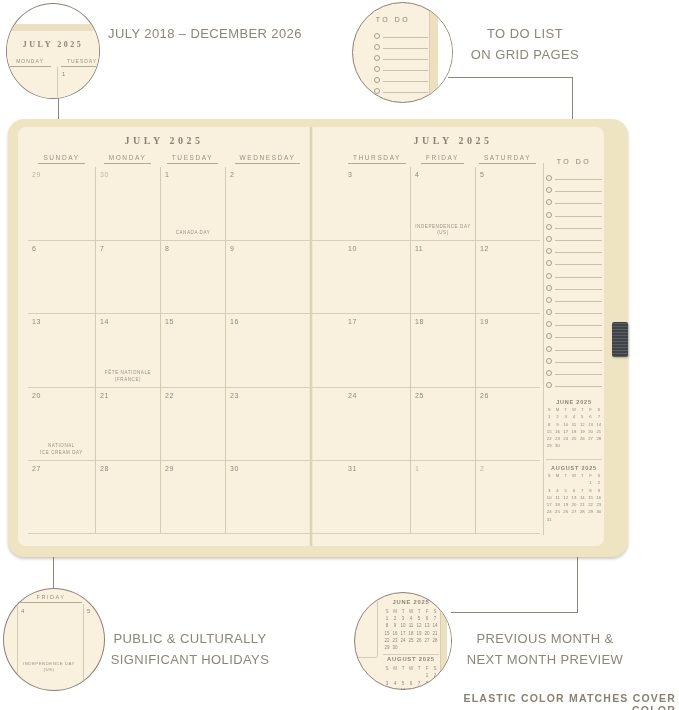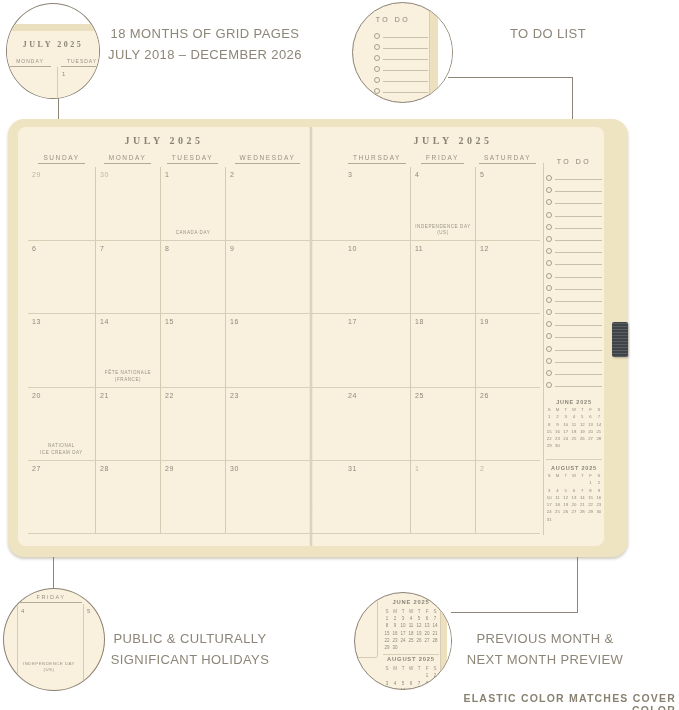--- a/index.html
+++ b/index.html
@@ -1,21 +1,21 @@
 <!DOCTYPE html>
 <html><head>
 <meta charset="utf-8">
 <style>
   html,body{margin:0;padding:0;background:#fff;}
   #canvas{position:relative;width:679px;height:710px;background:#ffffff;overflow:hidden;
           font-family:"Liberation Sans",sans-serif;}
   
   .note{position:absolute;color:#8d8678;font-size:13px;line-height:1.6;text-align:center;letter-spacing:.4px;}
   #note-tl{left:100px;top:24px;width:210px;}
-  #note-tr{left:463px;top:24px;width:170px;}
+  #note-tr{left:440px;top:24px;width:170px;}
   #note-bl{left:95px;top:629px;width:190px;}
   #note-br{left:450px;top:629px;width:190px;}
   #footer-note{position:absolute;left:440px;top:692px;width:236px;text-align:right;
     font-size:10.5px;font-weight:bold;letter-spacing:1.2px;color:#8a8271;}
   
   .cline{position:absolute;background:#8d8577;}
   
   .circle{position:absolute;border:1px solid #8b8274;border-radius:50%;overflow:hidden;background:#f9f1de;}
   #inset-tl{left:6px;top:3px;width:92px;height:94px;background:#fff;}
   #inset-tr{left:352px;top:2px;width:99px;height:99px;}
@@ -269,25 +269,25 @@
   <div class="cline" style="left:58px;top:98px;width:1px;height:42px;"></div>
   <div class="cline" style="left:58px;top:140px;width:57px;height:1px;"></div>
   <div class="cline" style="left:448px;top:77px;width:125px;height:1px;"></div>
   <div class="cline" style="left:572px;top:77px;width:1px;height:68px;"></div>
   <div class="cline" style="left:53px;top:215px;width:1px;height:374px;"></div>
   <div class="cline" style="left:53px;top:215px;width:377px;height:1px;"></div>
   <div class="cline" style="left:577px;top:553px;width:1px;height:59px;"></div>
   <div class="cline" style="left:451px;top:612px;width:127px;height:1px;"></div>
 
   <div class="note" id="note-tl">
-    <div>18 MONTHS OF GRID PAGES</div>
     <div>JULY 2018 – DECEMBER 2026</div>
   </div>
   <div class="note" id="note-tr">
     <div>TO DO LIST</div>
+    <div>ON GRID PAGES</div>
   </div>
   <div class="note" id="note-bl">
     <div>PUBLIC &amp; CULTURALLY</div>
     <div>SIGNIFICANT HOLIDAYS</div>
   </div>
   <div class="note" id="note-br">
     <div>PREVIOUS MONTH &amp;</div>
     <div>NEXT MONTH PREVIEW</div>
   </div>
   <div id="footer-note">ELASTIC COLOR MATCHES COVER COLOR</div>

